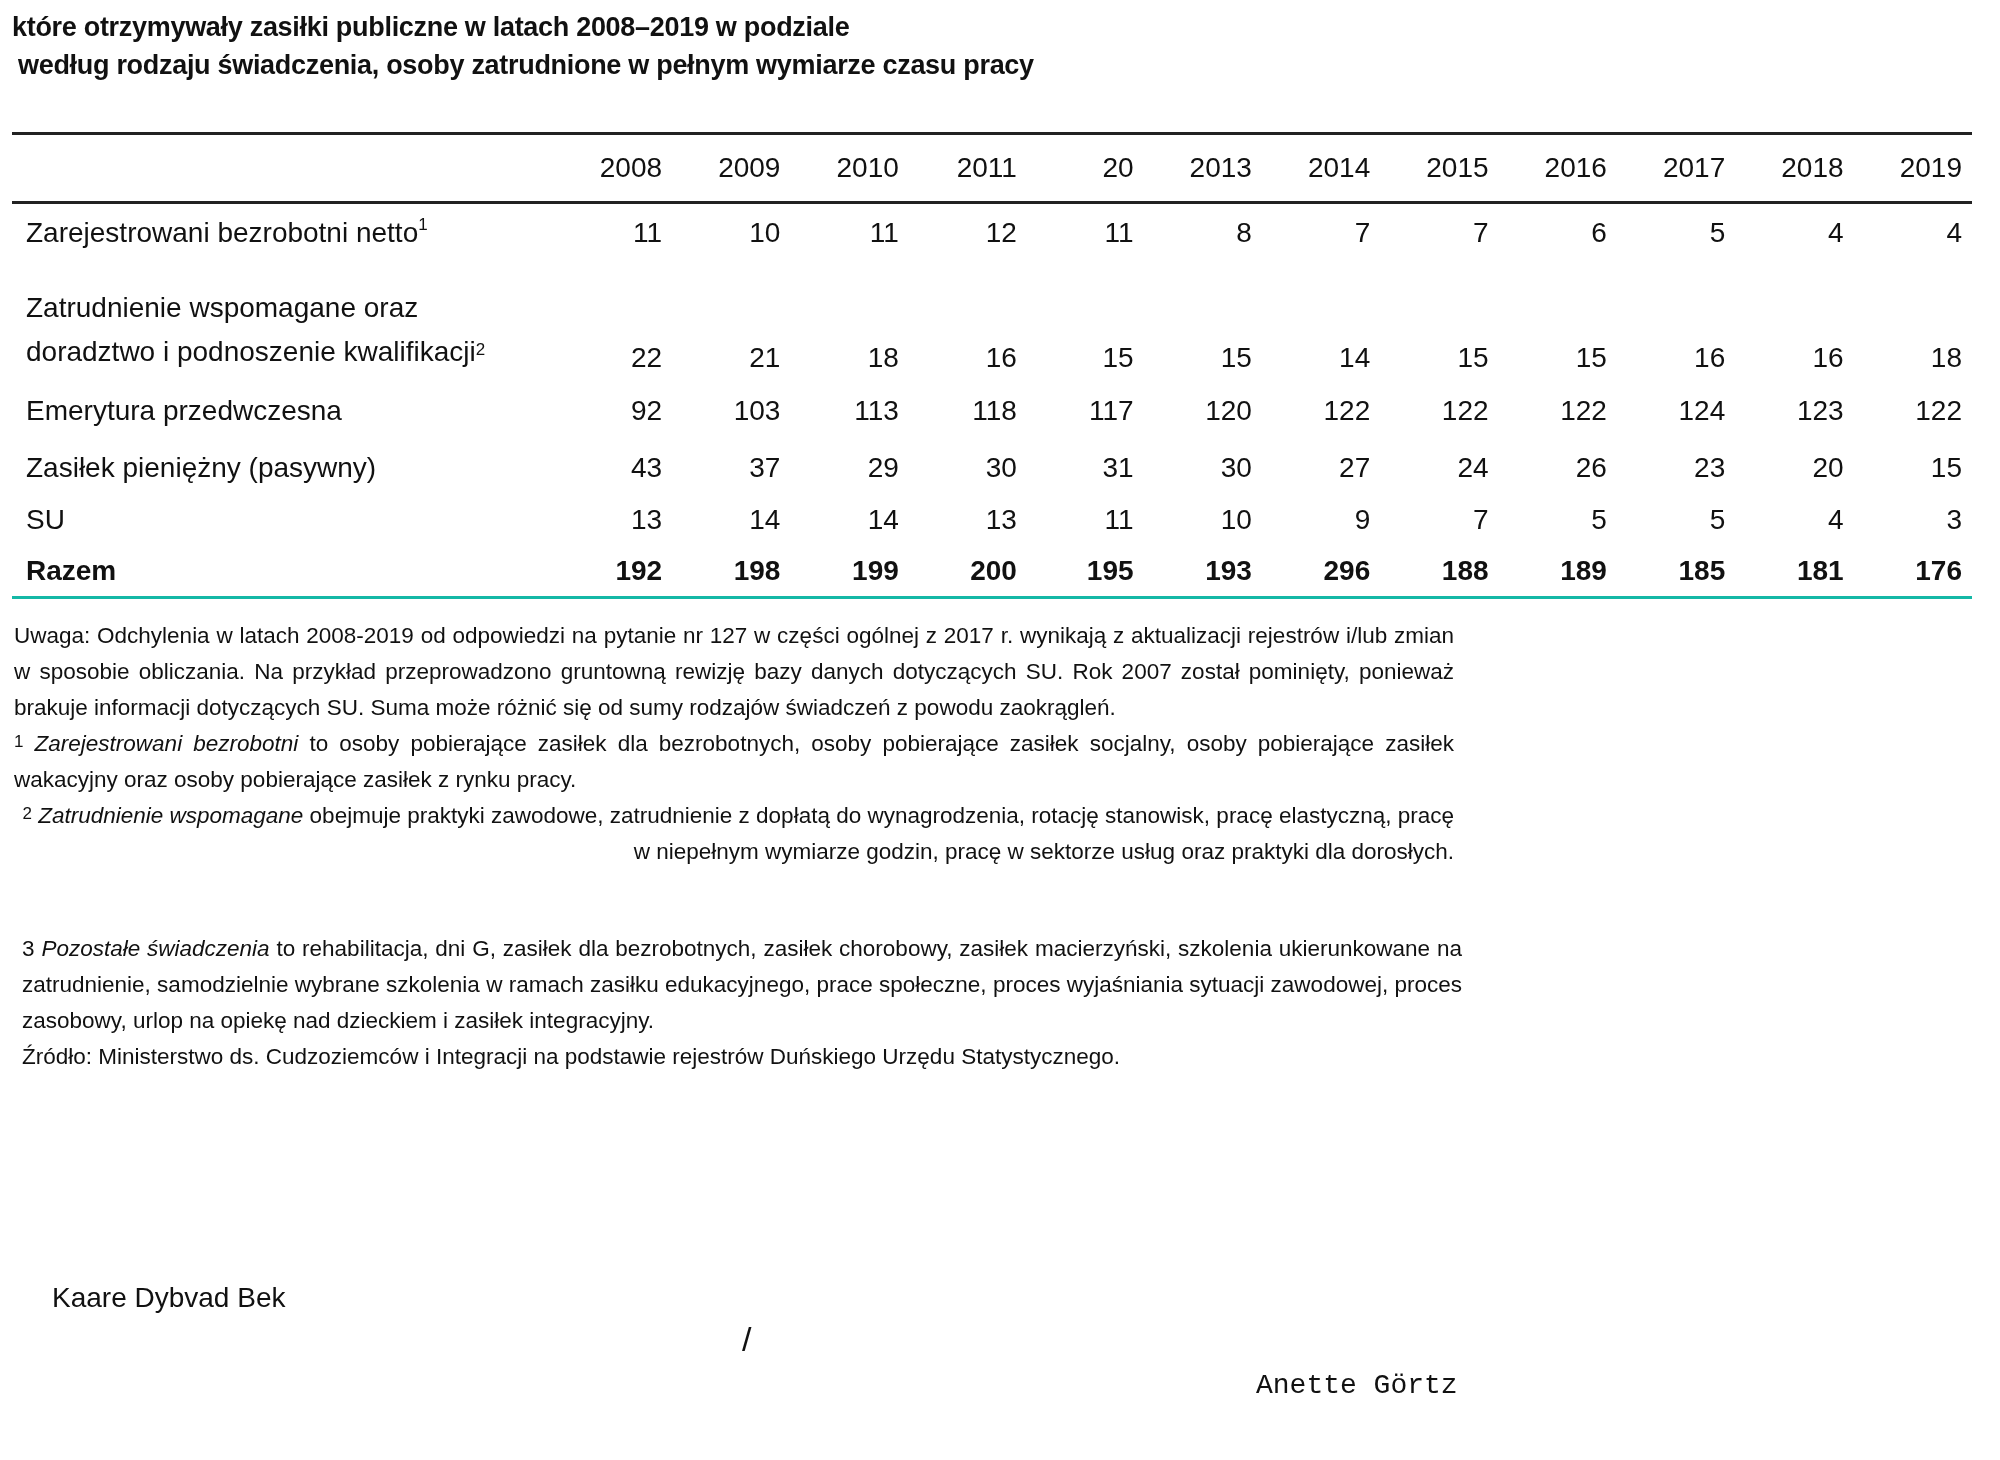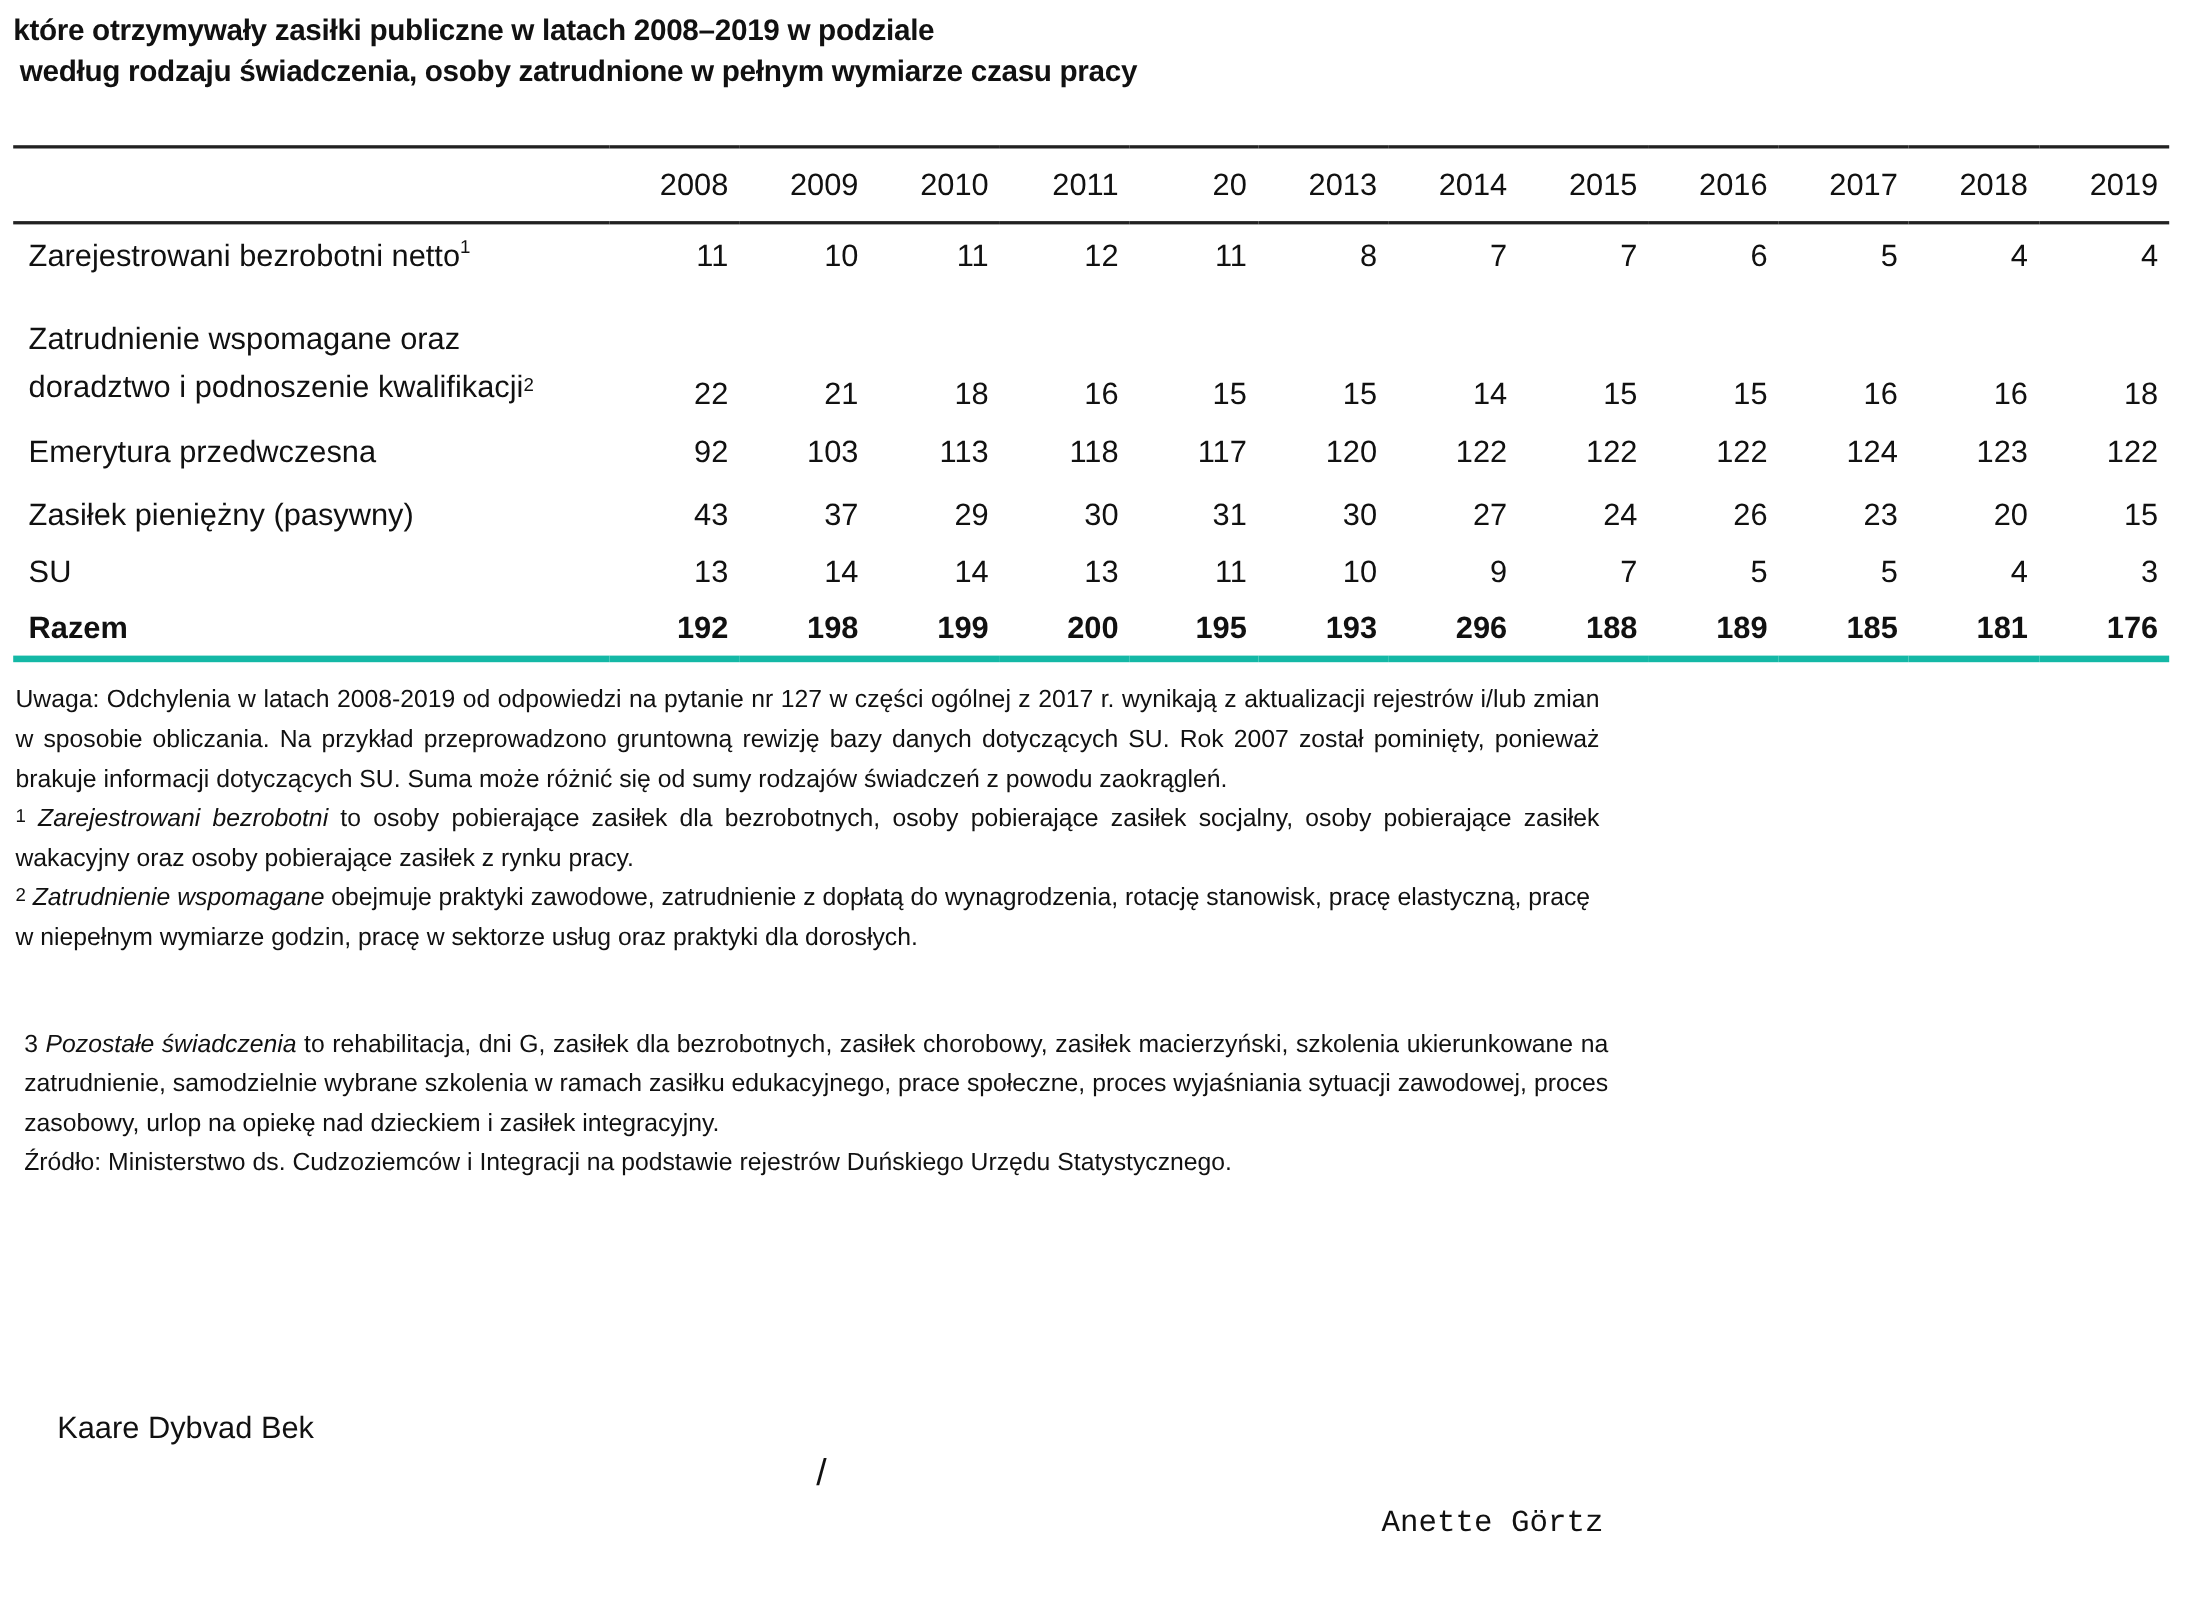--- a/index.html
+++ b/index.html
@@ -14,27 +14,27 @@
   table.data thead tr { border-top:3px solid #222; border-bottom:3px solid #222; }
   table.data th { font-weight:normal; text-align:right; height:66px; padding:0 0 0 0; vertical-align:middle; }
   table.data td { text-align:right; vertical-align:bottom; padding:0; }
   table.data td.label { text-align:left; padding-left:14px; width:570px; }
   table.data tr.r1 td { height:58px; vertical-align:middle; }
   table.data tr.r2 td { height:112px; vertical-align:bottom; padding-bottom:6px; }
   table.data tr.r2 td.label { line-height:44px; }
   table.data tr.r3 td, table.data tr.r4 td, table.data tr.r5 td, table.data tr.r6 td { height:52px; vertical-align:middle; }
   table.data tr.r3 td { height:62px; }
   table.data tr.total td { height:50px; font-weight:bold; vertical-align:middle; }
-  table.data tbody tr.total { border-bottom:6px solid #14b8a6; }
+  table.data tbody tr.total { border-bottom:3px solid #14b8a6; }
   table.data th.yr, table.data td.num { width:114px; padding-right:10px; }
   sup { font-size:17px; vertical-align:top; position:relative; top:-2px; }
   .notes { position:absolute; left:14px; top:618px; width:1440px; font-size:22.5px;
            line-height:36px; text-align:justify; }
   .notes p { margin:0; }
-  .notes .last { text-align:left; }
+  .notes .last { text-align:right; }
   .notes2 { position:absolute; left:22px; top:931px; width:1440px; font-size:22.5px;
             line-height:36px; text-align:justify; }
   .notes2 p { margin:0; }
   .notes2 .src { text-align:left; }
   .sig1 { position:absolute; left:52px; top:1282px; font-size:28px; }
   .slash { position:absolute; left:742px; top:1320px; font-size:34px; }
   .sig2 { position:absolute; left:1256px; top:1370px; font-size:28px;font-family:Liberation Mono, monospace; }
 </style>
 </head>
 <body>

